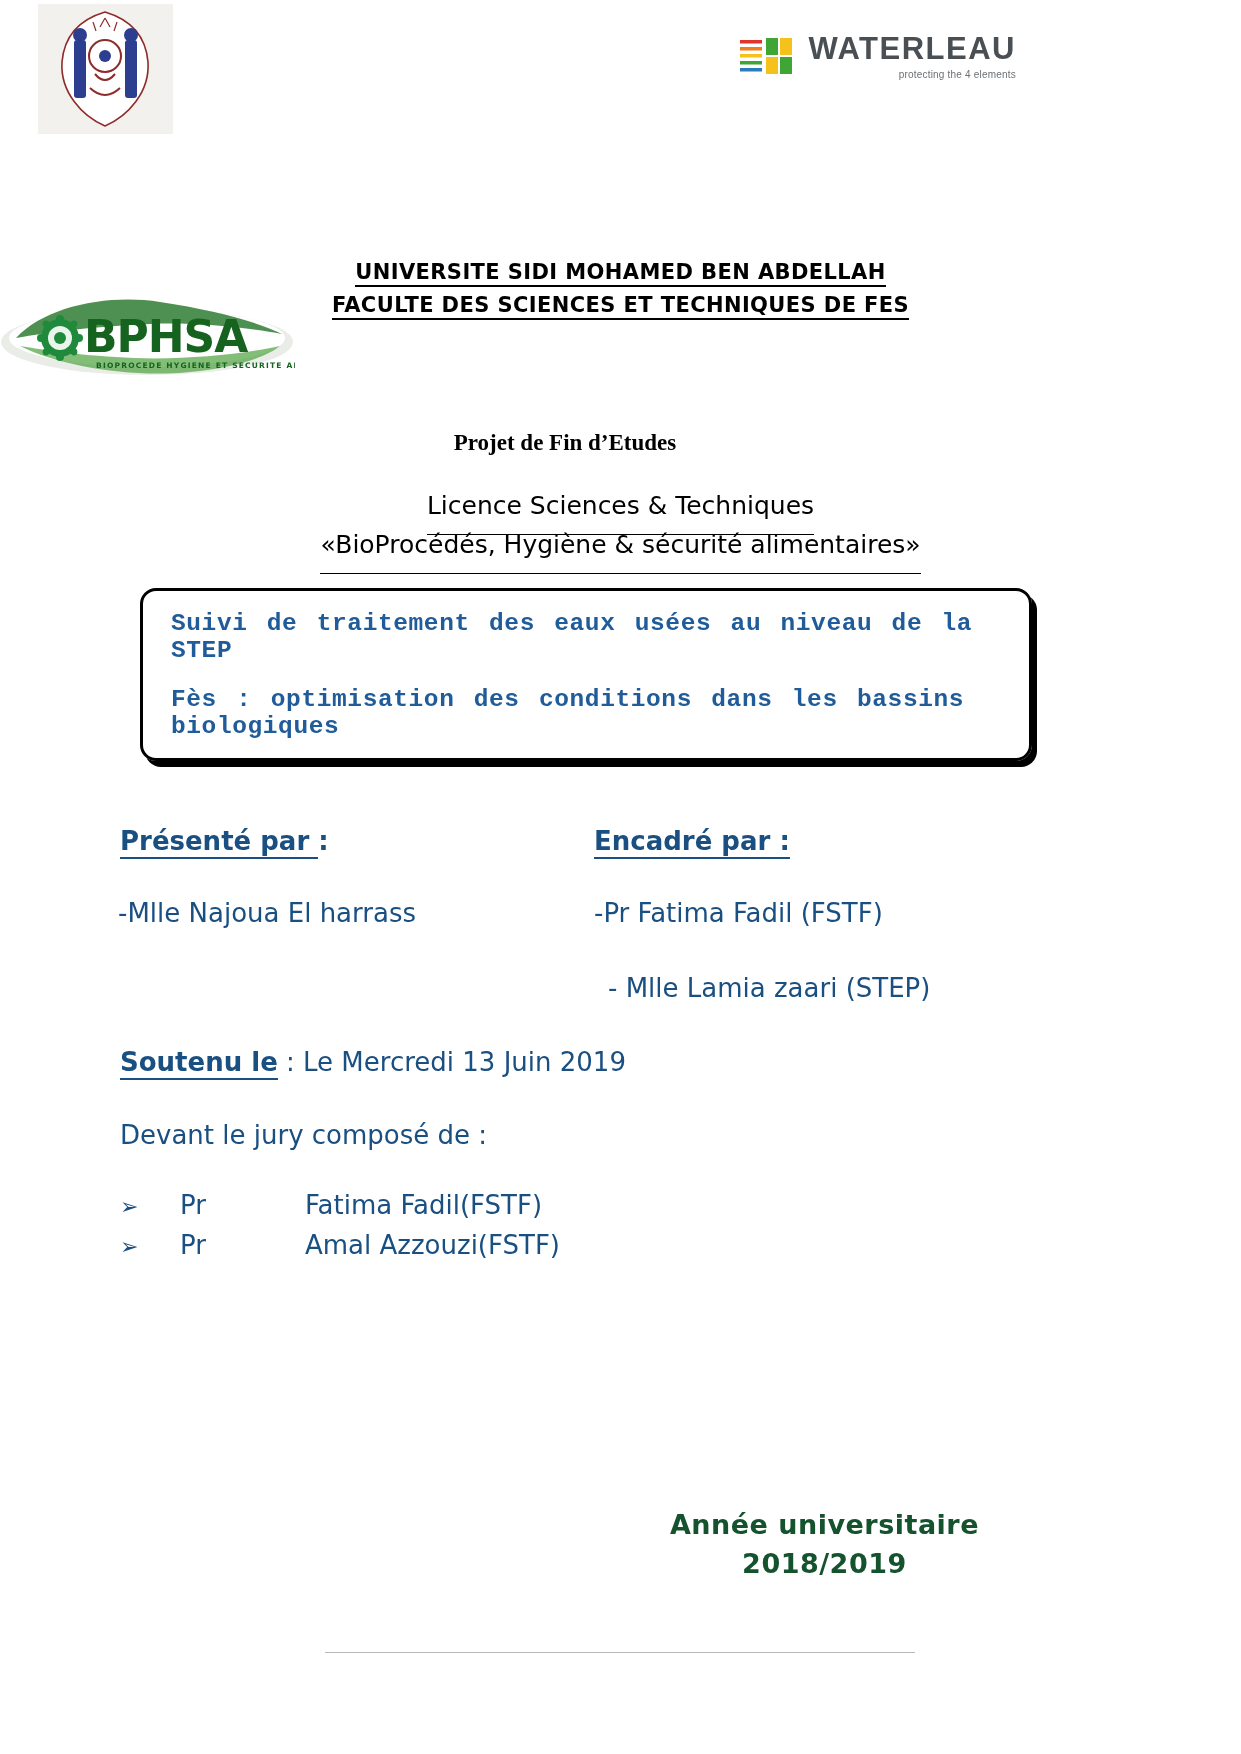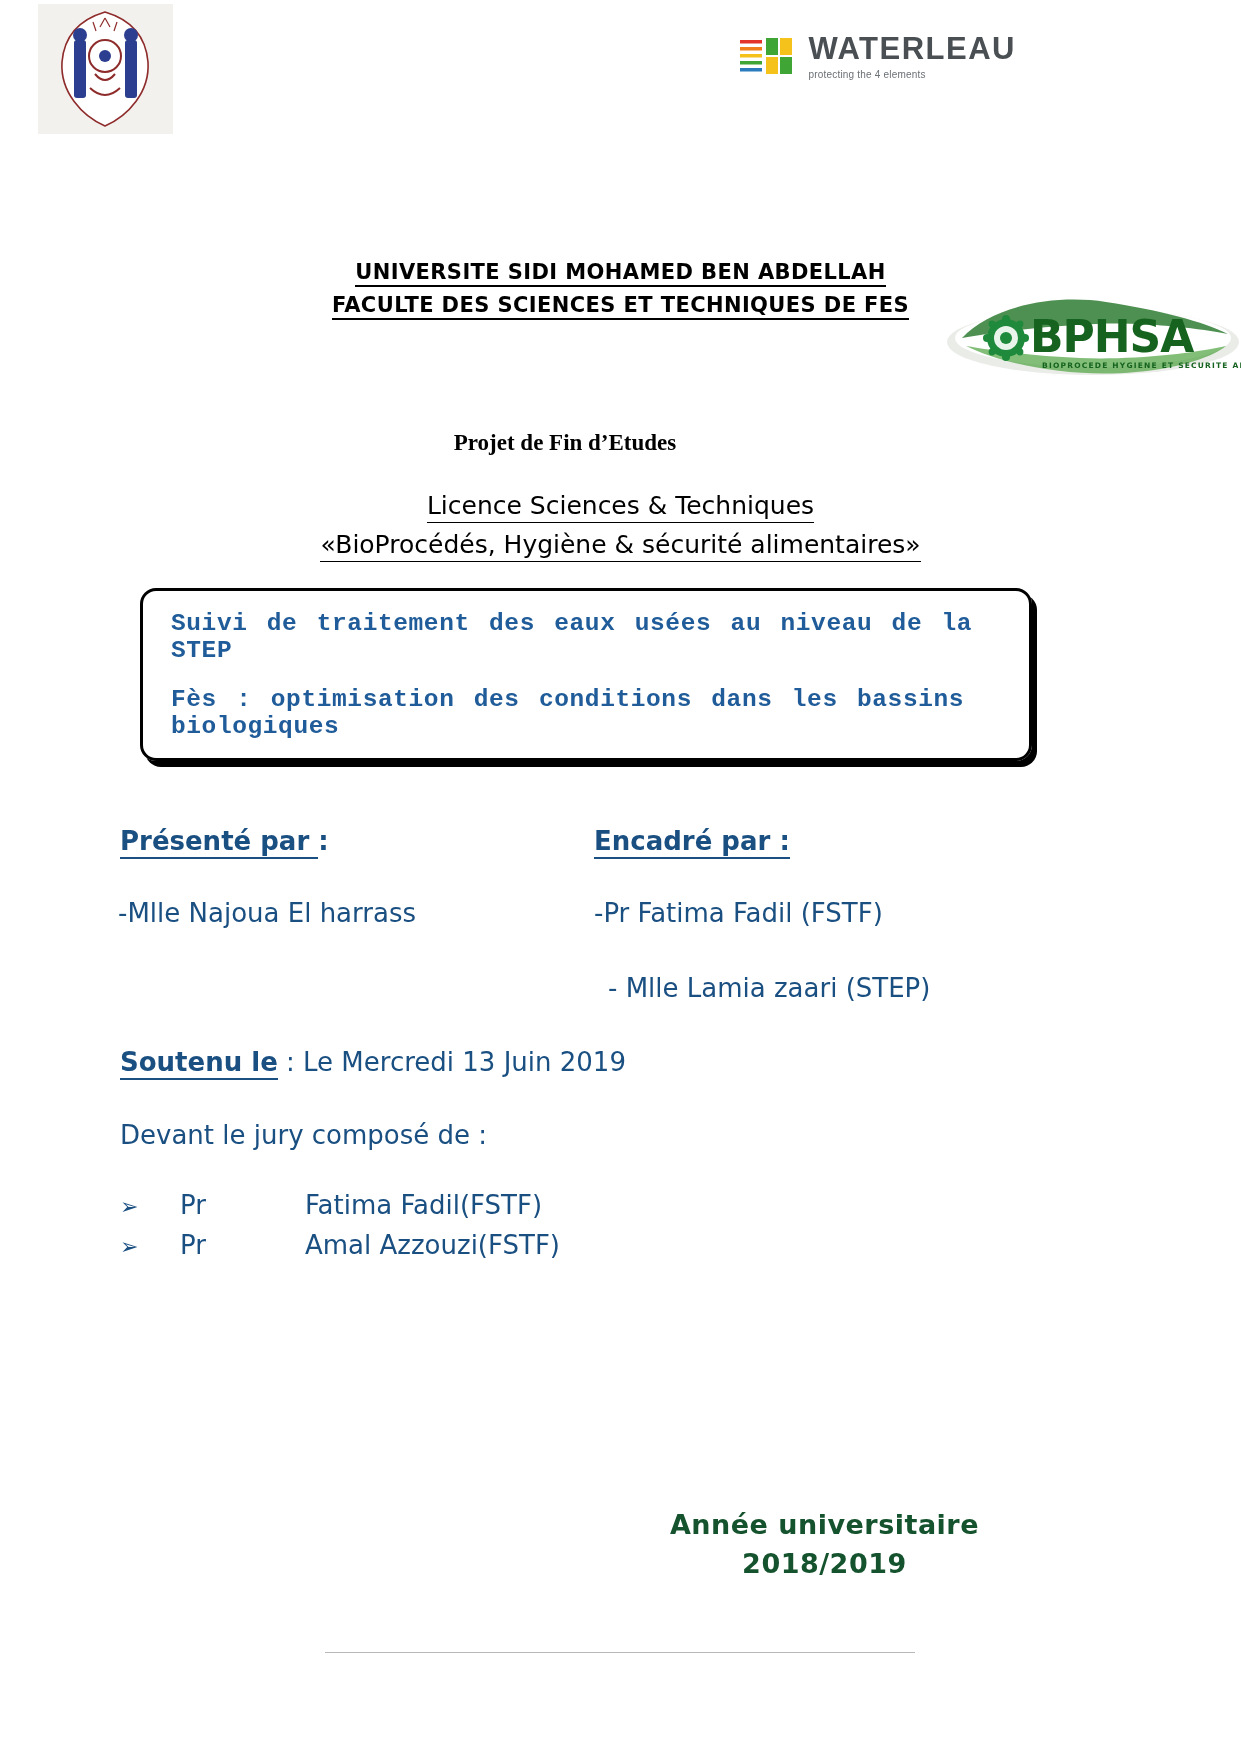--- a/index.html
+++ b/index.html
@@ -35,21 +35,21 @@
     gap: 14px;
   }
   .wl-bars {
     width: 54px;
     height: 48px;
     position: relative;
   }
   .wl-text {
     display: flex;
     flex-direction: column;
-    align-items: flex-start;
+    align-items: flex-end;
     line-height: 1;
   }
   .wl-title {
     font-size: 31px;
     font-weight: bold;
     letter-spacing: 1.5px;
     color: #4a4f54;
   }
   .wl-sub {
     font-size: 10px;
@@ -79,21 +79,21 @@
     padding-bottom: 1px;
   }
 
   
   .bphsa-wrap {
     position: absolute;
     top: 288px;
     left: 0;
     width: 1241px;
     display: flex;
-    justify-content: flex-end;
+    justify-content: flex-start;
   }
   .bphsa {
     position: relative;
     width: 295px;
     height: 100px;
   }
 
   
   .pfe {
     position: absolute;
@@ -110,21 +110,21 @@
     width: 1241px;
     text-align: center;
   }
   .lic-line {
     font-family: "DejaVu Sans", sans-serif;
     font-size: 25px;
     line-height: 1.55;
   }
   .lic-line span {
     border-bottom: 1.6px solid #000;
-    padding-bottom: 2px;
+    padding-bottom: 14px;
   }
 
   
   .title-box {
     position: absolute;
     left: 140px;
     top: 588px;
     width: 892px;
     height: 173px;
     border: 3.5px solid #000;

